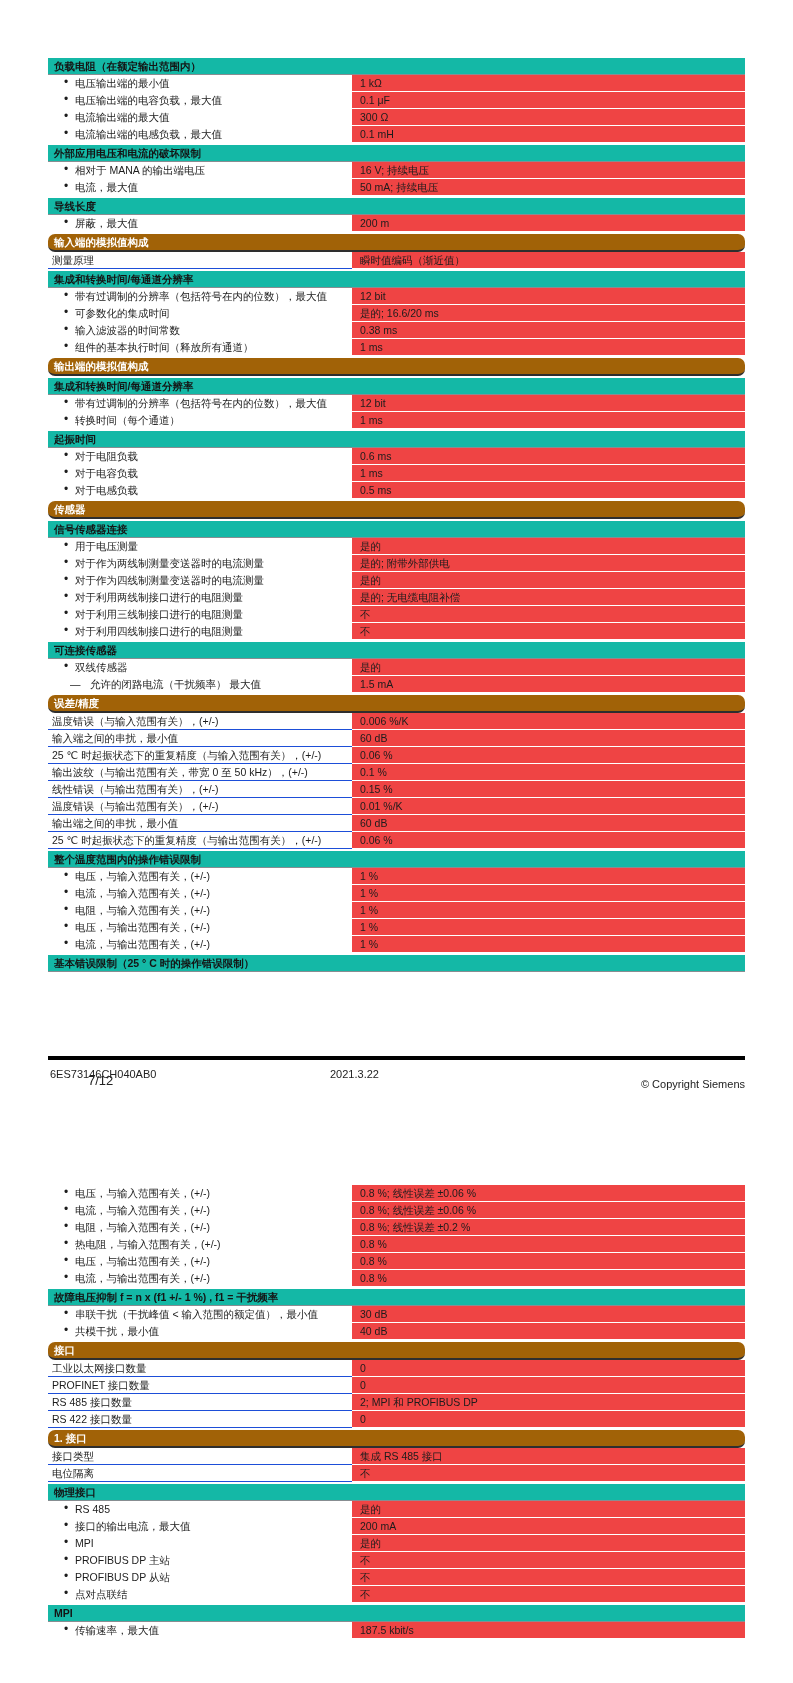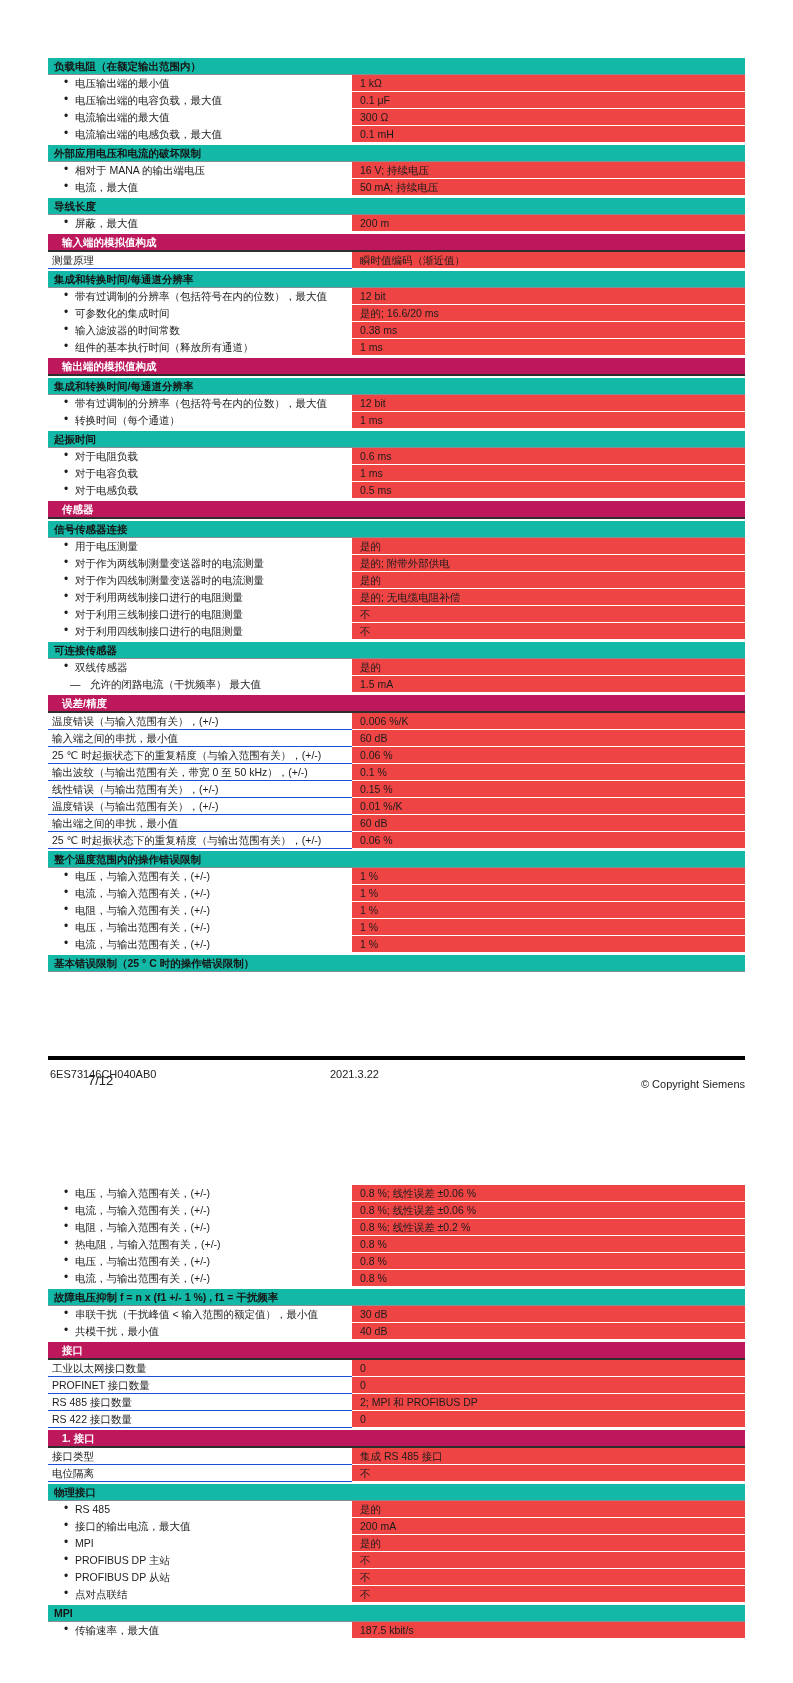--- a/index.html
+++ b/index.html
@@ -8,23 +8,23 @@
     width: 793px; height: 1683px;
     position: relative; overflow: hidden;
     font-family: "Liberation Sans", "DejaVu Sans", sans-serif;
     font-size: 10.5px; line-height: 12px; color: #1c1c1c;
   }
   .spec-table { position: absolute; left: 48px; width: 697px; }
   #page1-table { top: 56px; }
   #page2-table { top: 1185px; }
 
   .hdr-dark {
-    background: #be185d; color: #ffffff;
-    padding: 2px 14px; border-bottom: 2px solid #2e2e2e;
-    margin-top: 2px; font-weight: bold;
+    background: #a16207; color: #ffffff;
+    padding: 2px 6px; border-bottom: 2px solid #2e2e2e;
+    margin-top: 2px; font-weight: bold; border-radius: 7px;
   }
   .hdr-gray {
     background: #14b8a6; color: #141414;
     padding: 2px 6px; border-bottom: 1px solid #878d91;
     margin-top: 2px; font-weight: bold;
   }
   .row { display: grid; grid-template-columns: 304px 1fr; }
   .lbl {
     background: #ffffff; padding: 2px 10px 2px 4px;
   }

